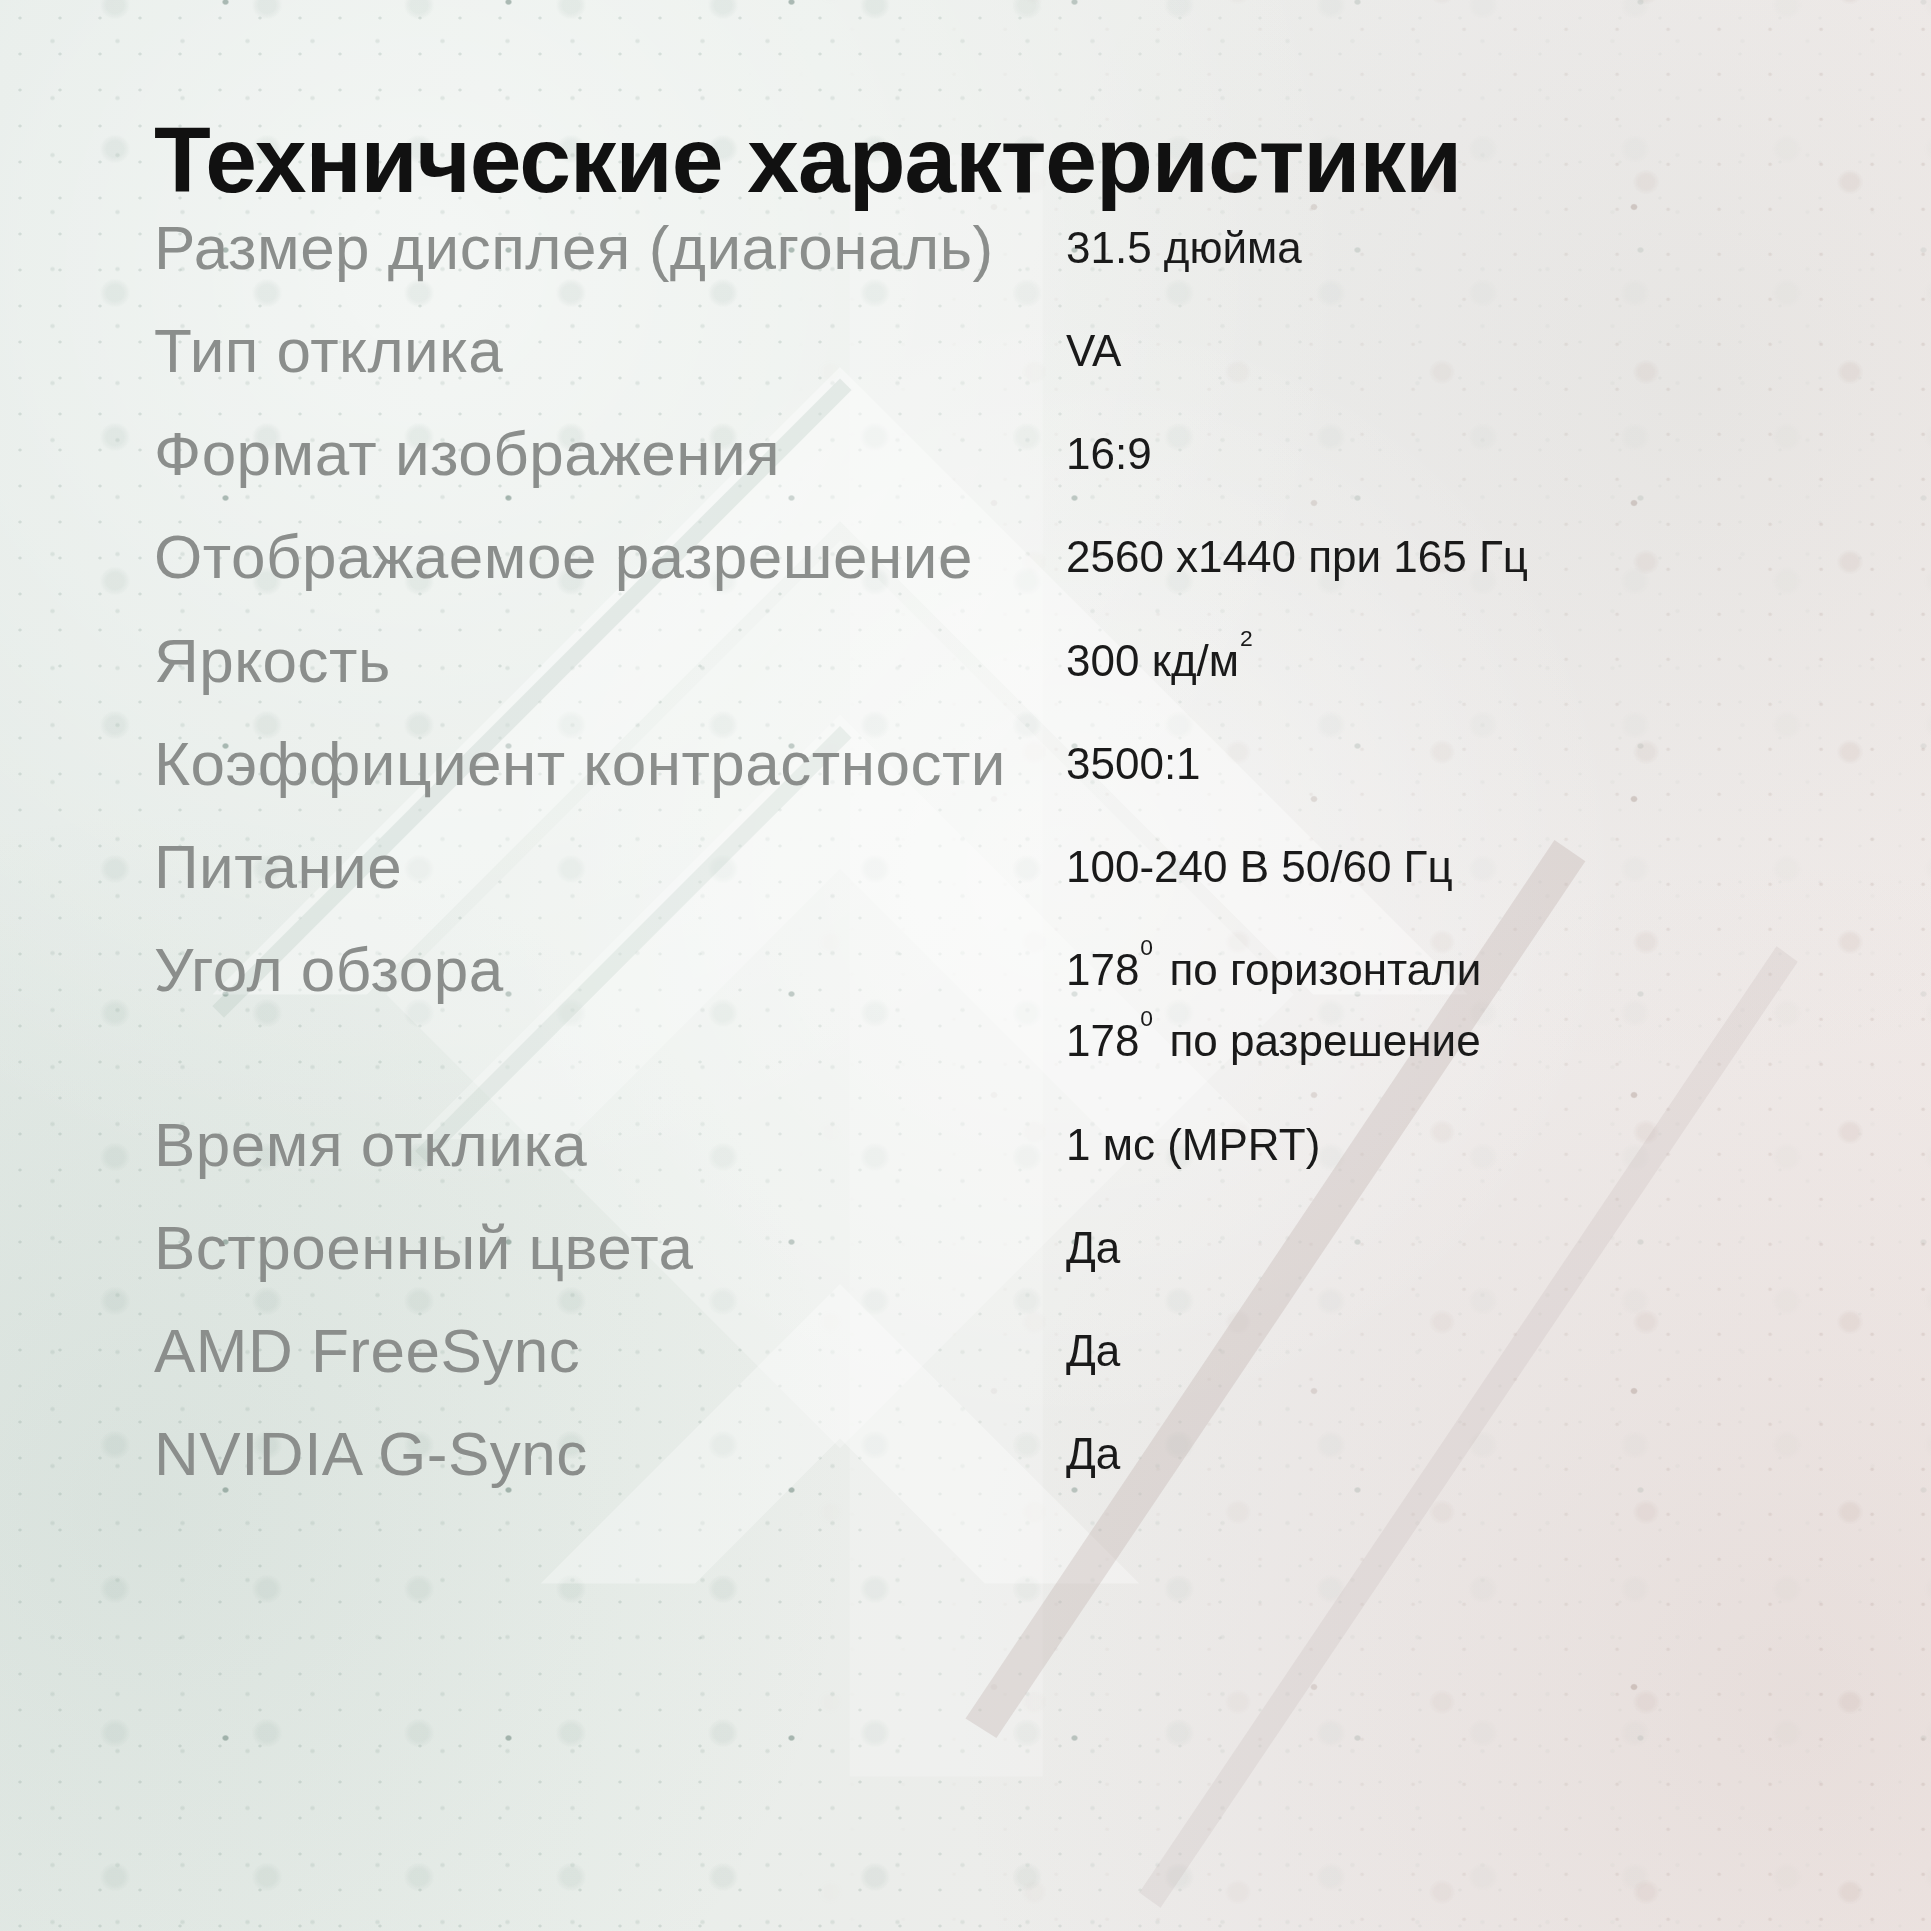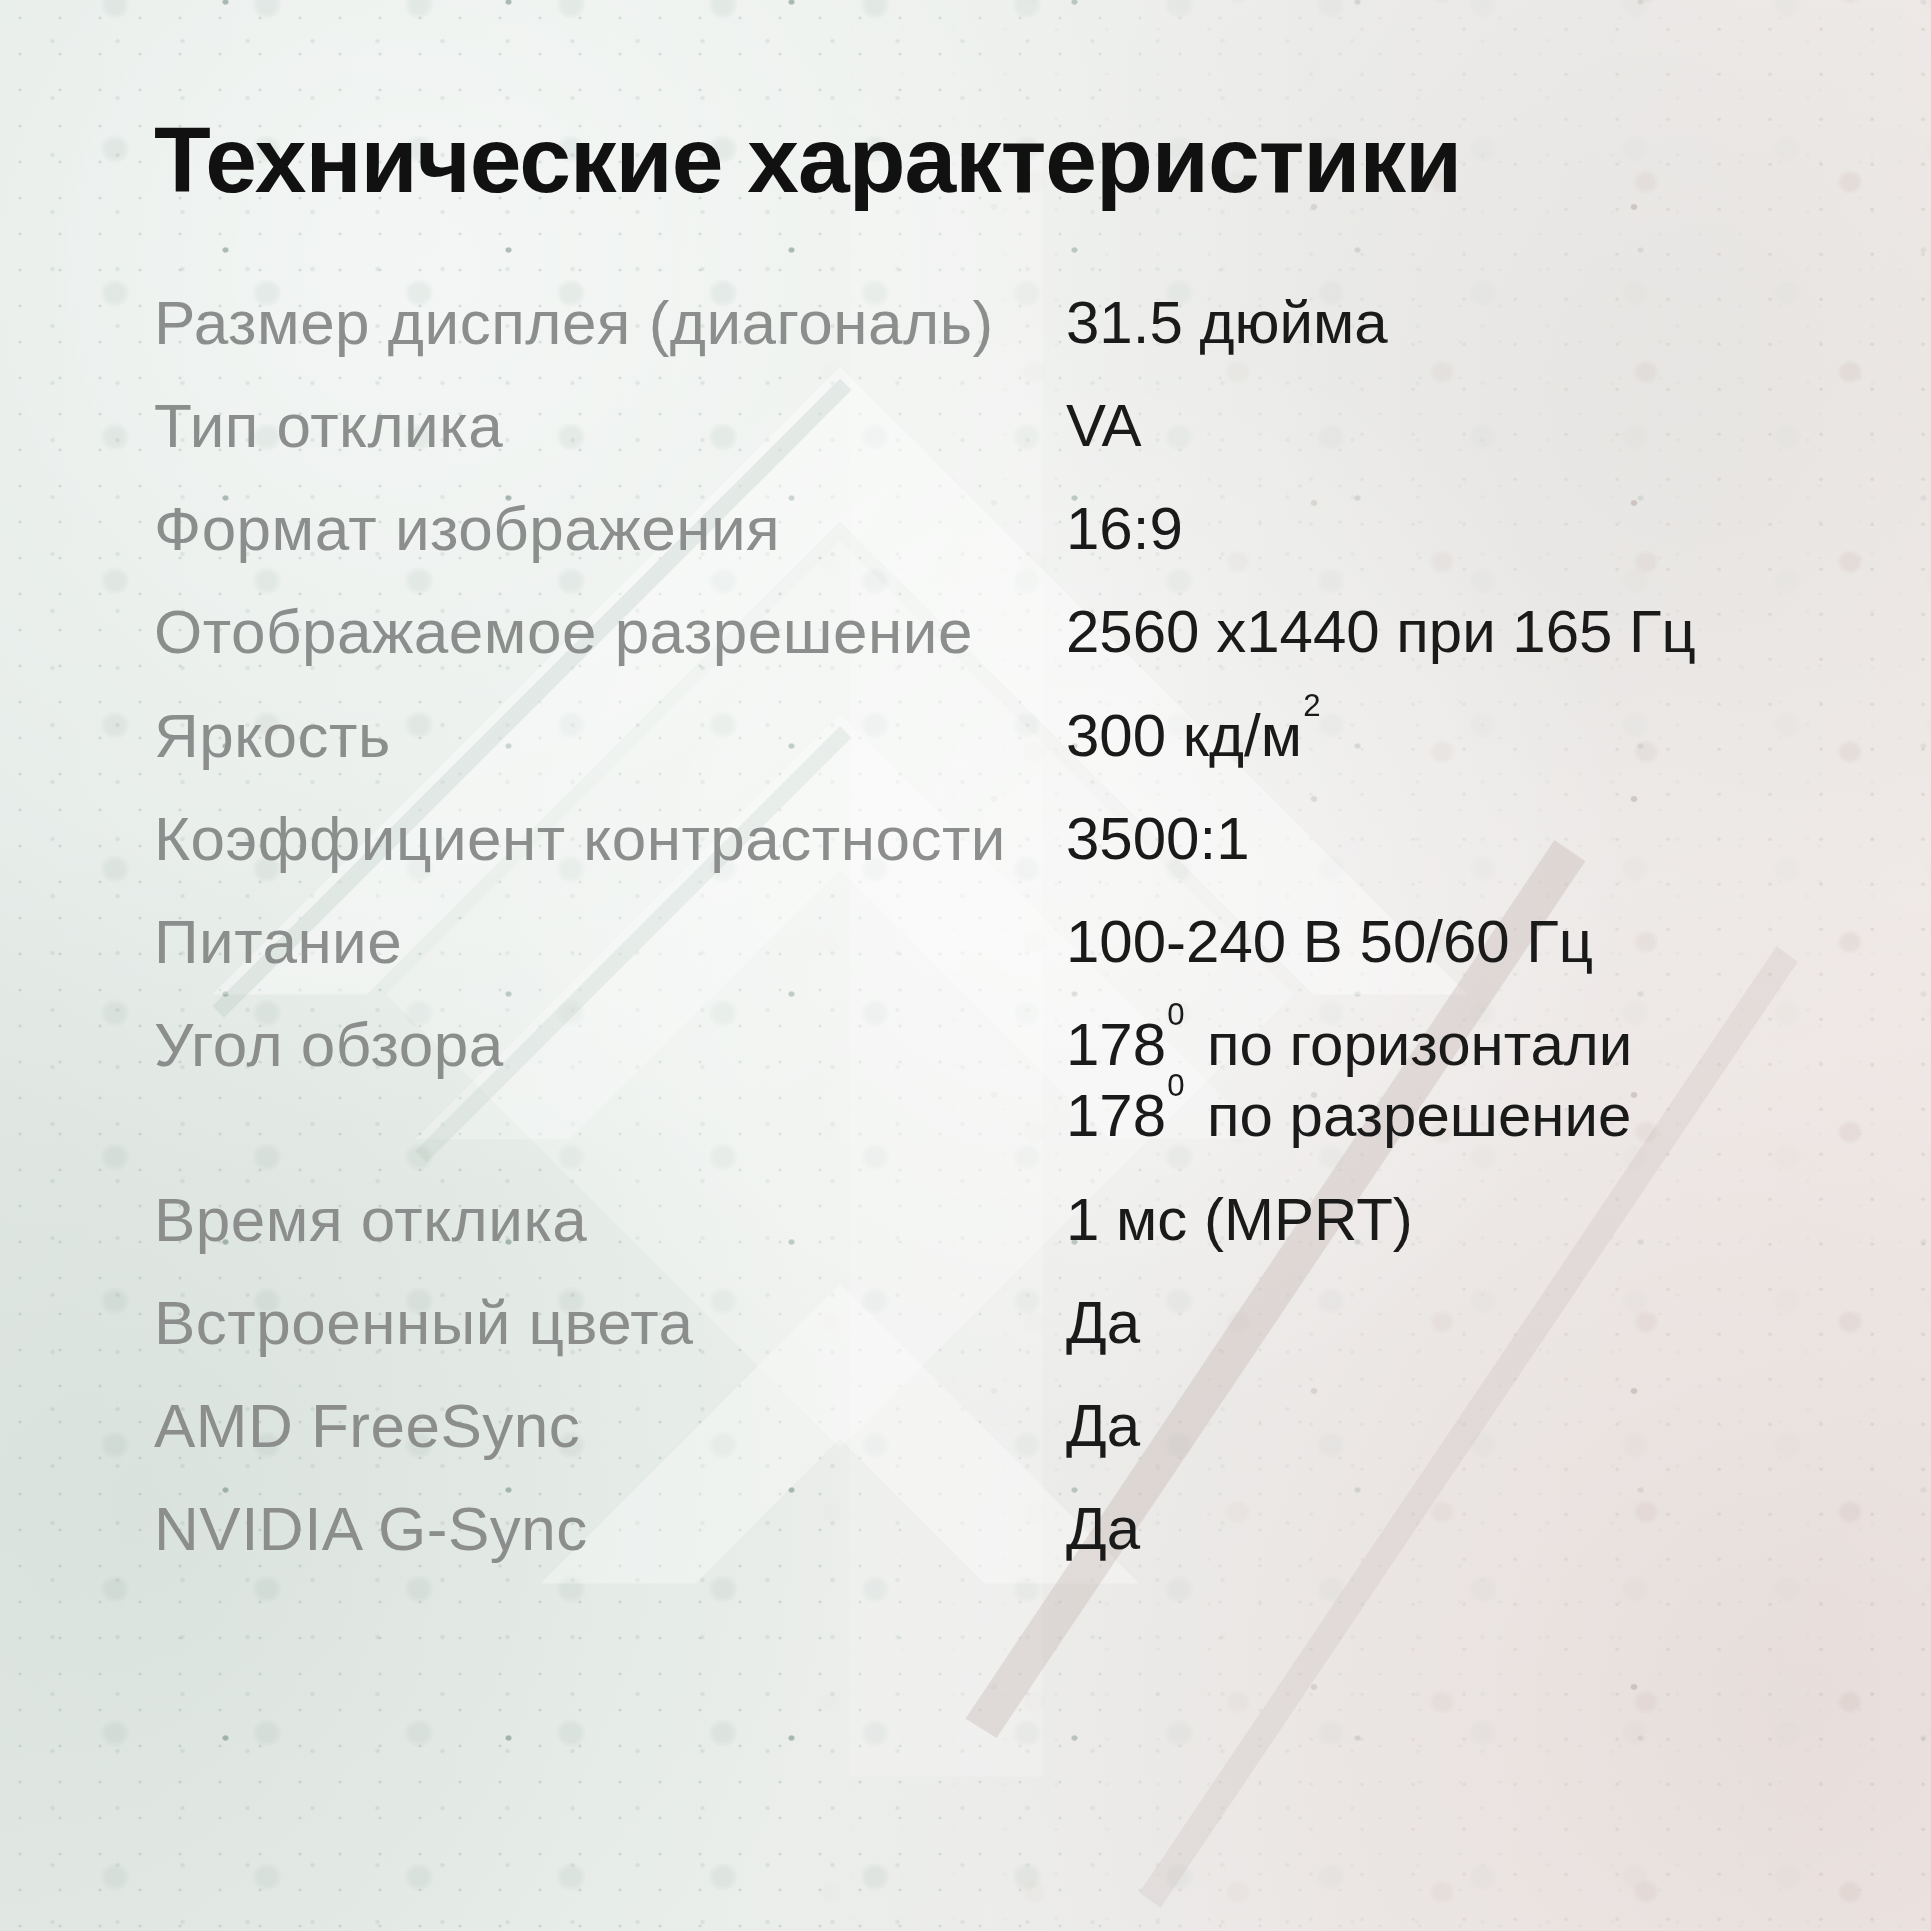--- a/index.html
+++ b/index.html
@@ -68,40 +68,39 @@
     position: absolute; inset: 0;
     padding: 108px 116px 0 154px;
   }
 
   .title {
     font-size: 93px;
     font-weight: bold;
     letter-spacing: -1px;
     line-height: 1.12;
     color: var(--title);
-    margin-bottom: 75px;
   }
 
   .spec-row {
     display: grid;
     grid-template-columns: 912px 1fr;
     margin-bottom: 32px;
   }
   .spec-row.gap { margin-top: 33px; }
 
   .spec-label {
     font-size: 62px;
     line-height: 71px;
     letter-spacing: 0.5px;
     color: var(--label);
     padding-right: 29px;
   }
 
   .spec-value {
-    font-size: 60px;
+    font-size: 44px;
     line-height: 71px;
     color: var(--value);
   }
   .spec-value sup {
     font-size: 0.52em;
     line-height: 0;
     position: relative;
     top: -0.62em;
     margin-left: 0.04em;
     margin-right: 0.18em;

